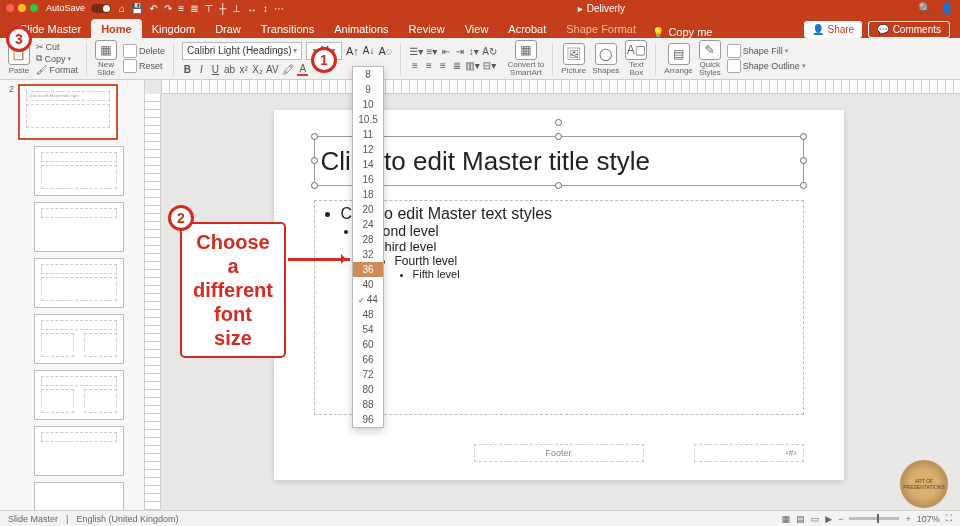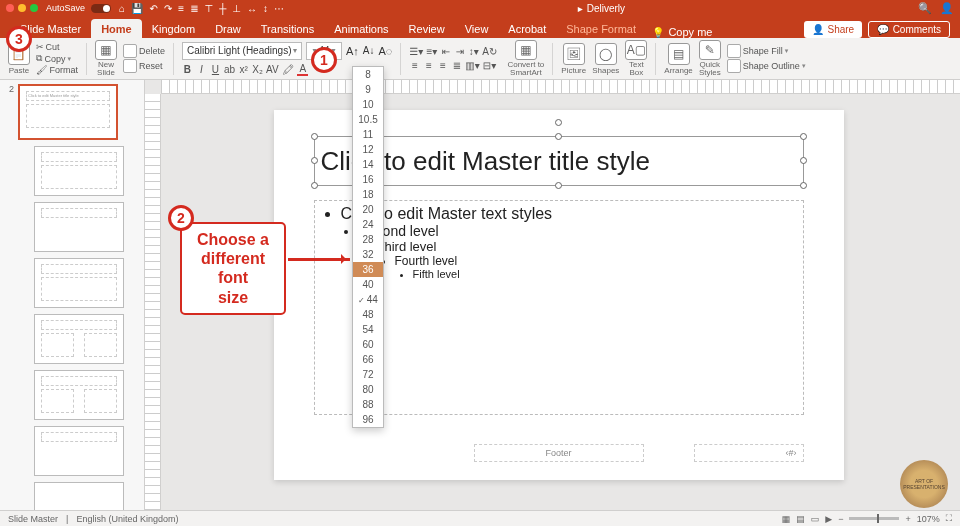--- a/index.html
+++ b/index.html
@@ -68,21 +68,21 @@
   .ph-date { left: 40px; width: 150px; }
   .ph-footer { left: 50%; transform: translateX(-50%); width: 170px; }
   .ph-num { right: 40px; width: 110px; justify-content: flex-end; padding-right: 6px; }
   .statusbar { position: absolute; bottom: 0; left: 0; right: 0; height: 16px; background: #f3f2f1; border-top: 1px solid #d0cfce; display: flex; align-items: center; font-size: 9px; color: #666; padding: 0 8px; }
   .statusbar .sright { margin-left: auto; display: flex; gap: 6px; align-items: center; }
   .font-dropdown { position: absolute; left: 352px; top: 66px; width: 32px; background: #fff; border: 1px solid #bbb; box-shadow: 0 3px 8px rgba(0,0,0,0.2); z-index: 50; font-size: 10px; }
   .font-dropdown .sz { padding: 2px 0; text-align: center; color: #555; }
   .font-dropdown .sz.sel { background: #d08b56; color: #fff; }
   .font-dropdown .sz.chk::before { content: "✓"; font-size: 8px; margin-right: 2px; }
   .callout-circle { position: absolute; width: 26px; height: 26px; border: 3px solid #d42a1f; border-radius: 50%; background: #fff; display: flex; align-items: center; justify-content: center; font-weight: bold; color: #d42a1f; font-size: 14px; z-index: 60; }
-  .callout-box { position: absolute; border: 2.5px solid #d42a1f; border-radius: 5px; background: #fff; color: #d42a1f; font-weight: bold; font-size: 16px; text-align: center; padding: 6px 10px; z-index: 55; }
+  .callout-box { position: absolute; border: 2.5px solid #d42a1f; border-radius: 5px; background: #fff; color: #d42a1f; font-weight: bold; font-size: 20px; text-align: center; padding: 6px 10px; z-index: 55; }
   .callout-arrow { position: absolute; height: 3px; background: #d42a1f; z-index: 54; }
   .callout-arrow::after { content: ""; position: absolute; right: -1px; top: -4px; border: 5px solid transparent; border-left-color: #d42a1f; }
   .logo-wm { position: absolute; right: 12px; bottom: 18px; width: 48px; height: 48px; border-radius: 50%; background: radial-gradient(circle, #d6a85a 40%, #8a5a2a 100%); opacity: 0.85; display: flex; align-items: center; justify-content: center; font-size: 5px; color: #3a2510; text-align: center; }
   .chev { font-size: 8px; color: #888; }
   .dd { font-size: 7px; color: #888; }
 </style>
 </head>
 <body>
 
 <div class="titlebar">

